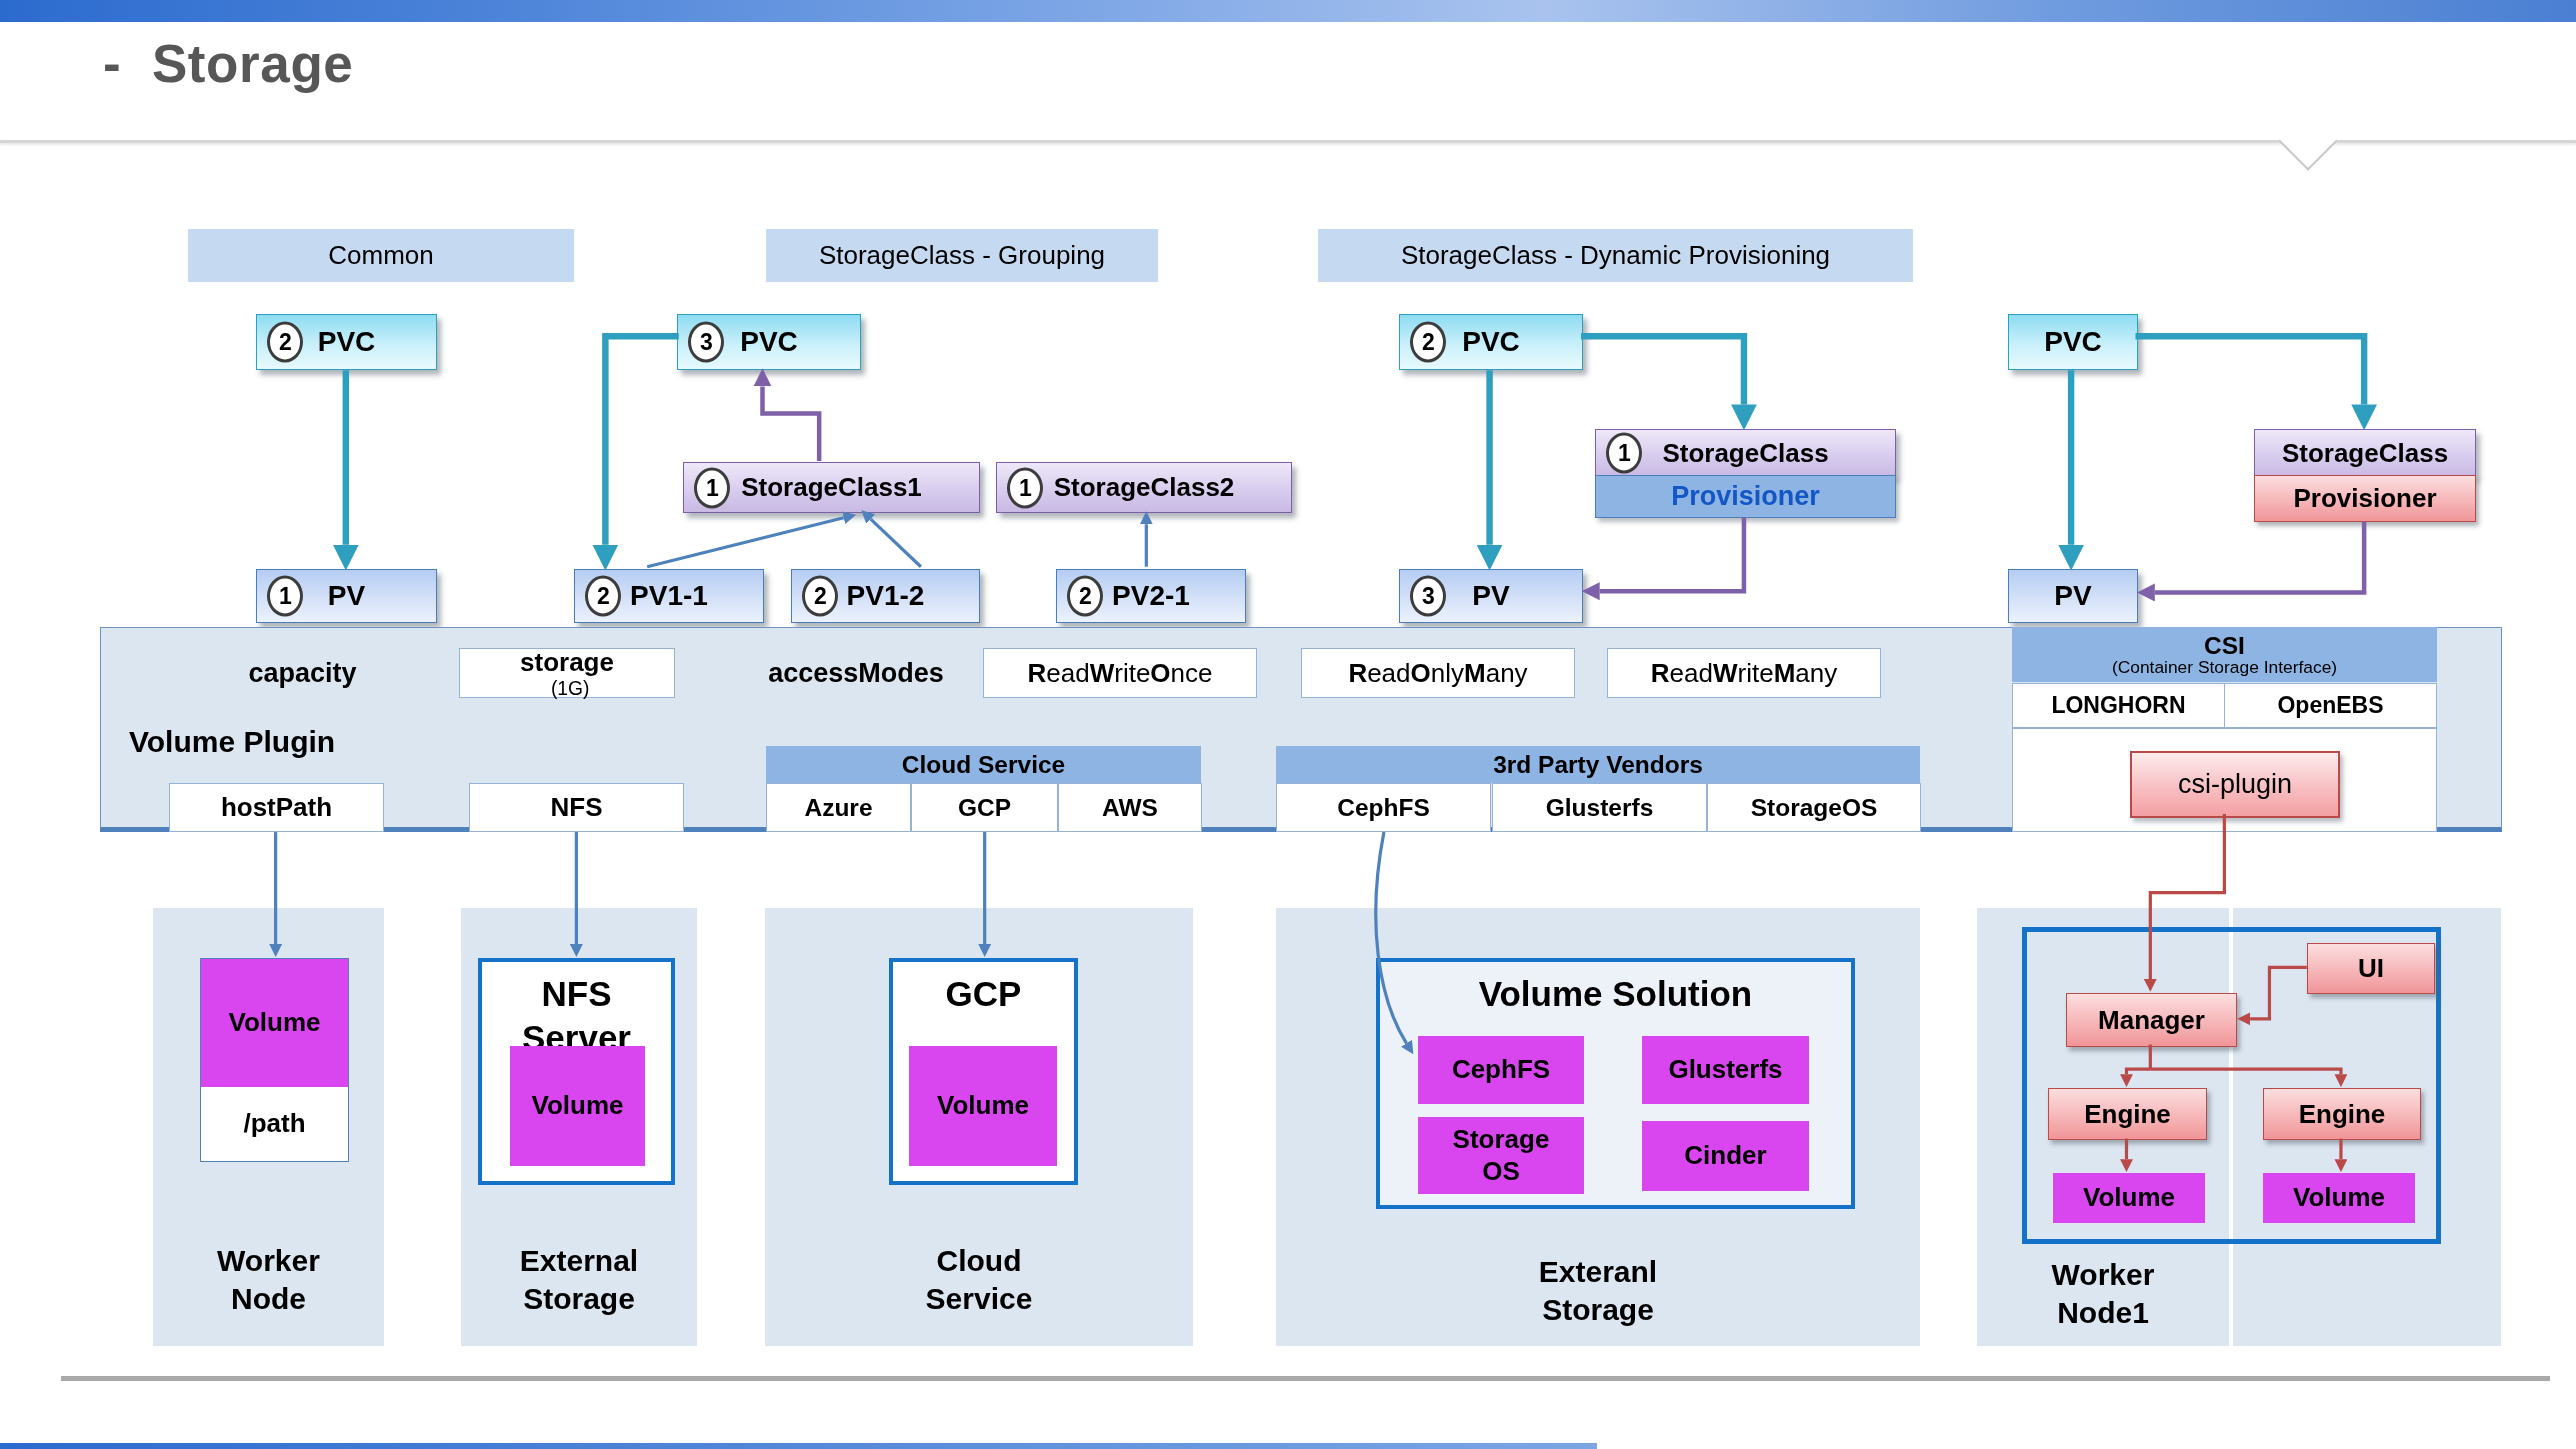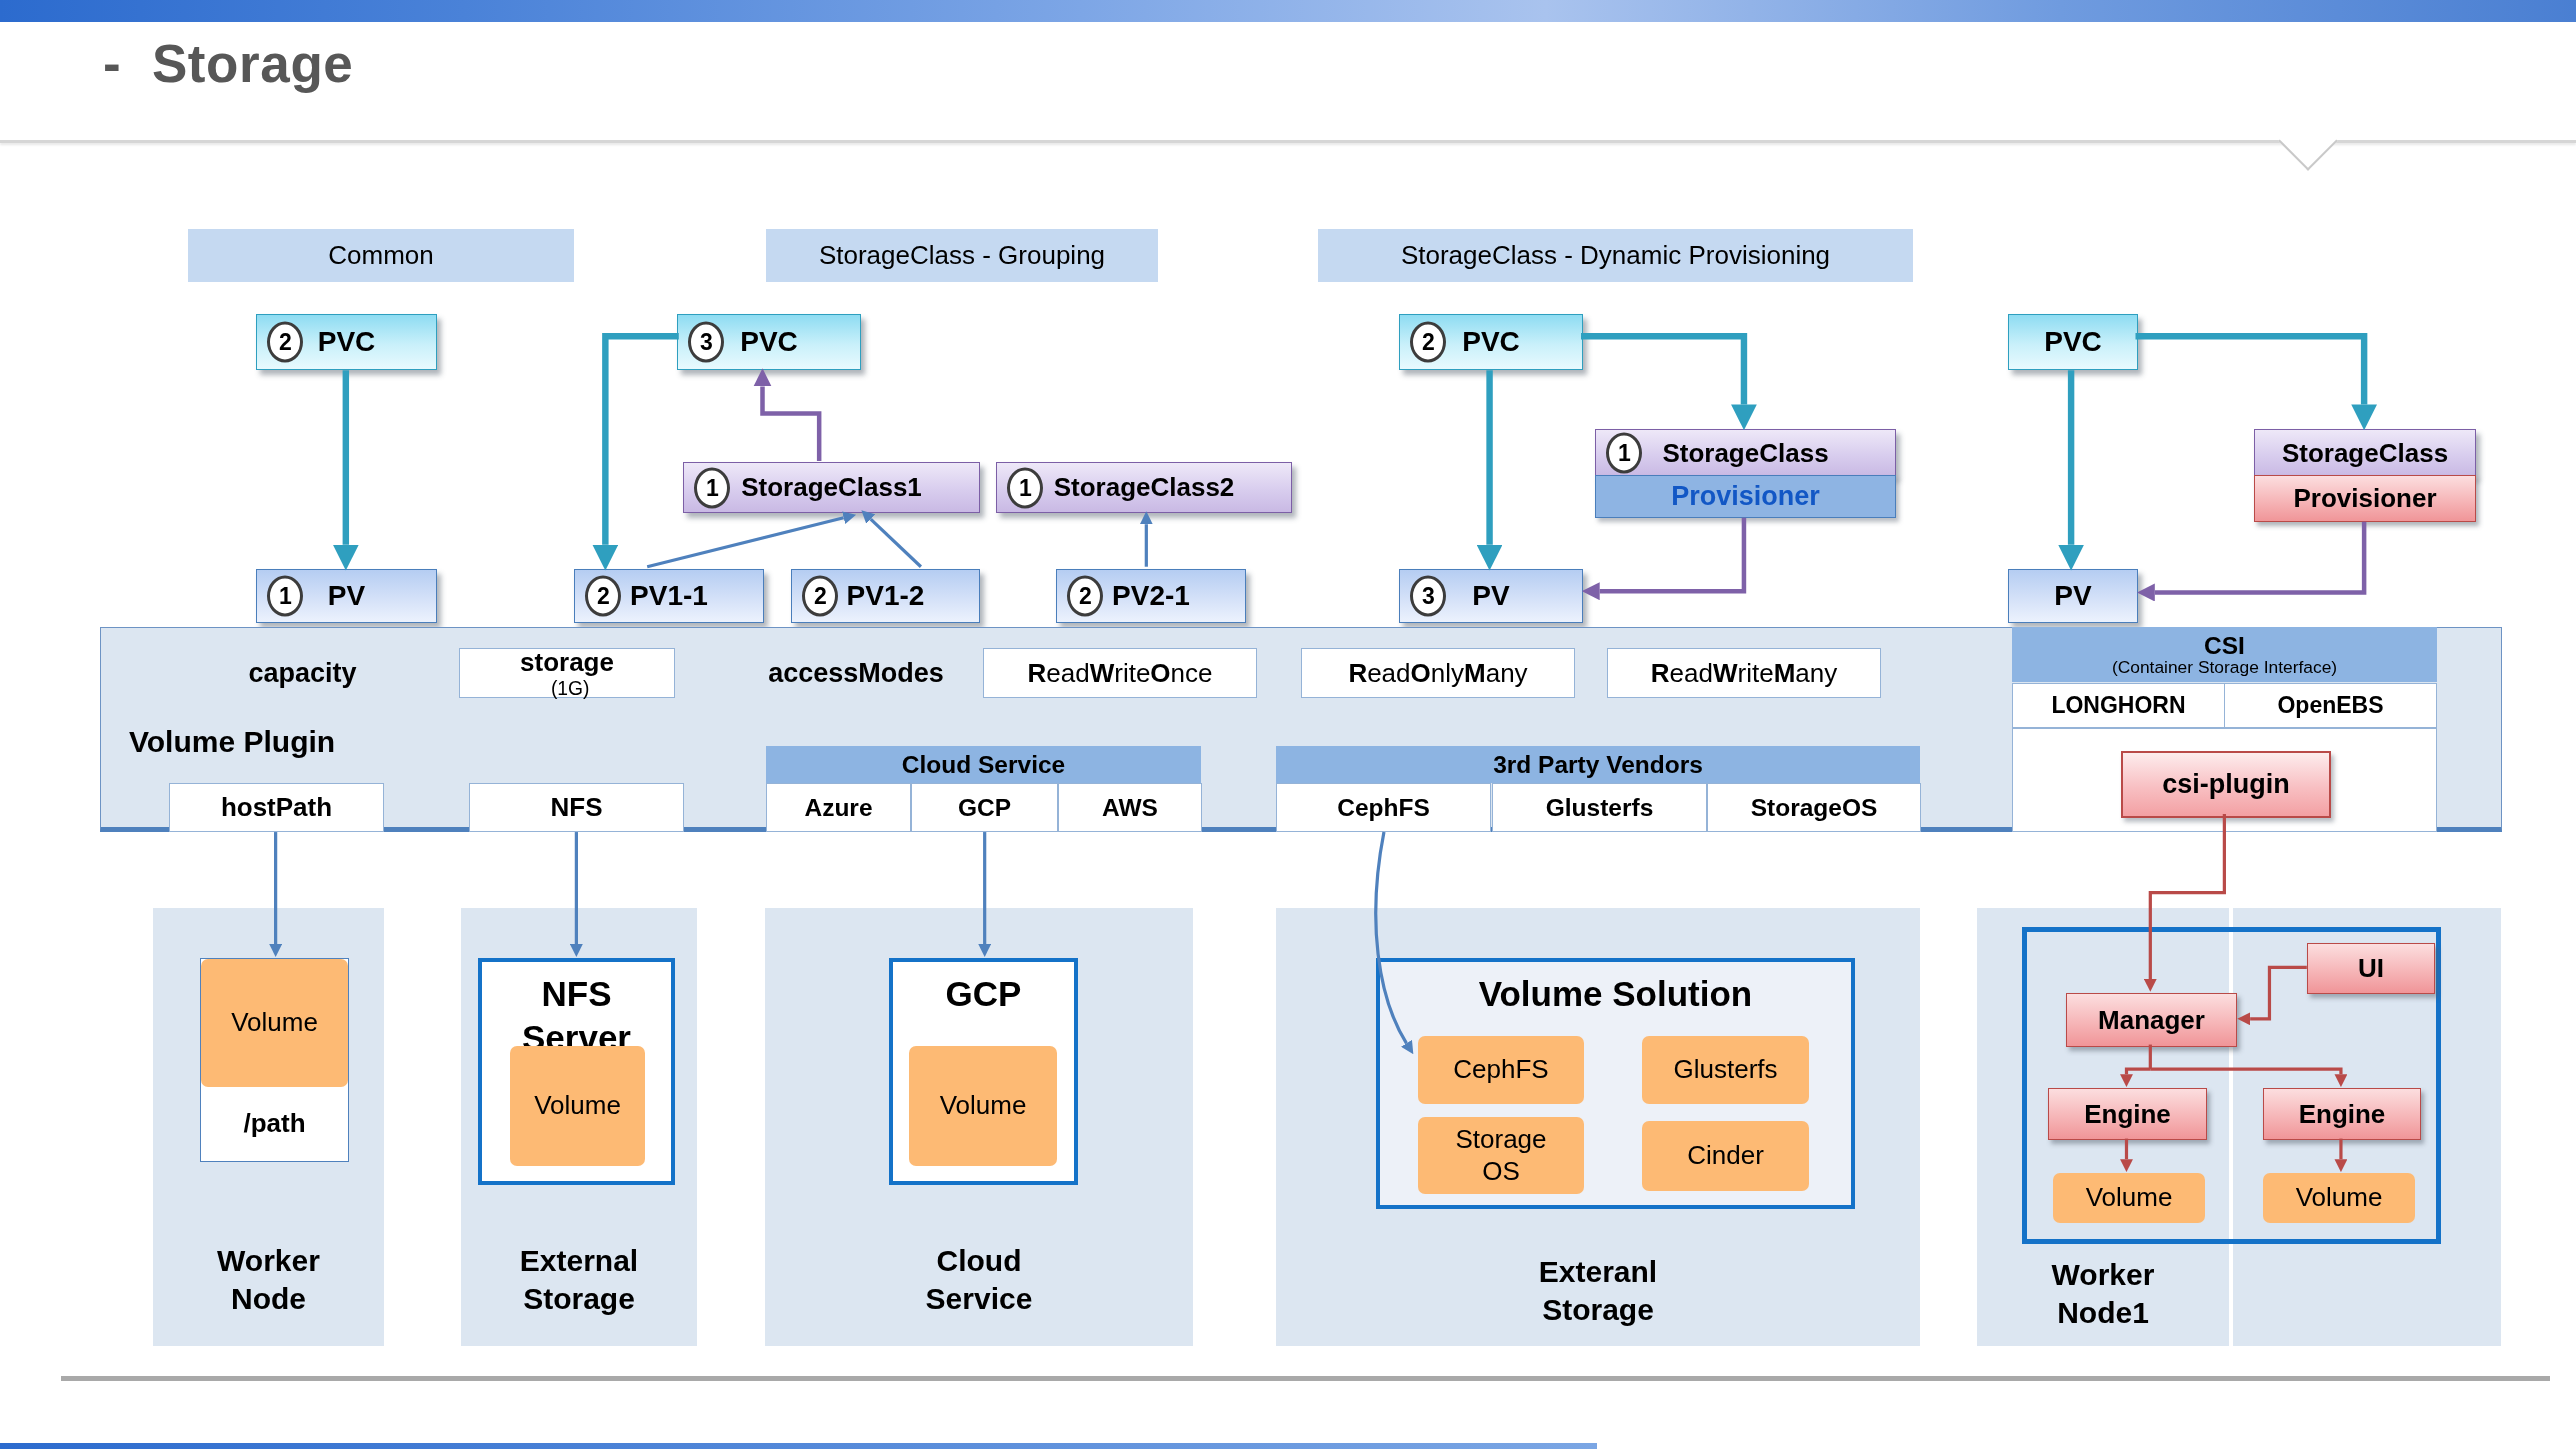--- a/index.html
+++ b/index.html
@@ -34,27 +34,27 @@
   .band{left:100px;top:627px;width:2402px;height:205px;background:#dce6f1;
         border:1.9px solid #6d93c4;border-bottom:5.8px solid #4f81bd;box-sizing:border-box;}
   .bandlabel{font-weight:700;font-size:27px;text-align:center;}
   .wbox{background:#fff;border:1.3px solid #95b3d7;display:flex;align-items:center;justify-content:center;
         font-size:26px;font-weight:500;box-sizing:border-box;}
   .bluehdr{background:#8db4e2;display:flex;align-items:center;justify-content:center;
            font-weight:700;font-size:24.5px;}
   .cell{background:#fff;border:1.3px solid #95b3d7;display:flex;align-items:center;justify-content:center;
         font-weight:700;font-size:24.5px;box-sizing:border-box;}
   .csiplugin{background:linear-gradient(180deg,#fdeced 0%,#f8bfc2 55%,#f3a0a3 100%);border:2.6px solid #b94a48;
-             display:flex;align-items:center;justify-content:center;font-weight:700;font-size:27px;
-             box-shadow:3.2px 3.9px 4.5px rgba(80,90,105,.4);}
+             display:flex;align-items:center;justify-content:center;font-weight:400;font-size:27px;
+             box-shadow:3.2px 3.9px 4.5px rgba(80,90,105,.4);margin-left:9px;}
   
   .panel{top:908px;height:438px;background:#dce6f1;}
   .plabel{font-size:30px;font-weight:700;text-align:center;line-height:1.28;}
-  .volb{background:#fdba74;display:flex;align-items:center;justify-content:center;
-        font-weight:400;font-size:26px;text-align:center;line-height:1.2;border-radius:7px;}
+  .volb{background:#d946ef;display:flex;align-items:center;justify-content:center;
+        font-weight:700;font-size:26px;text-align:center;line-height:1.2;}
   .bigframe{background:#ffffff;border:4.5px solid #1472c8;box-sizing:border-box;}
   .frametitle{font-weight:700;font-size:35px;text-align:center;line-height:1.25;margin:10.3px auto 0;}
   .cb b{font-weight:800;}
   svg{position:absolute;left:0;top:0;z-index:4;pointer-events:none;}
 </style>
 </head>
 <body>
 
 <div class="canvas">
 

